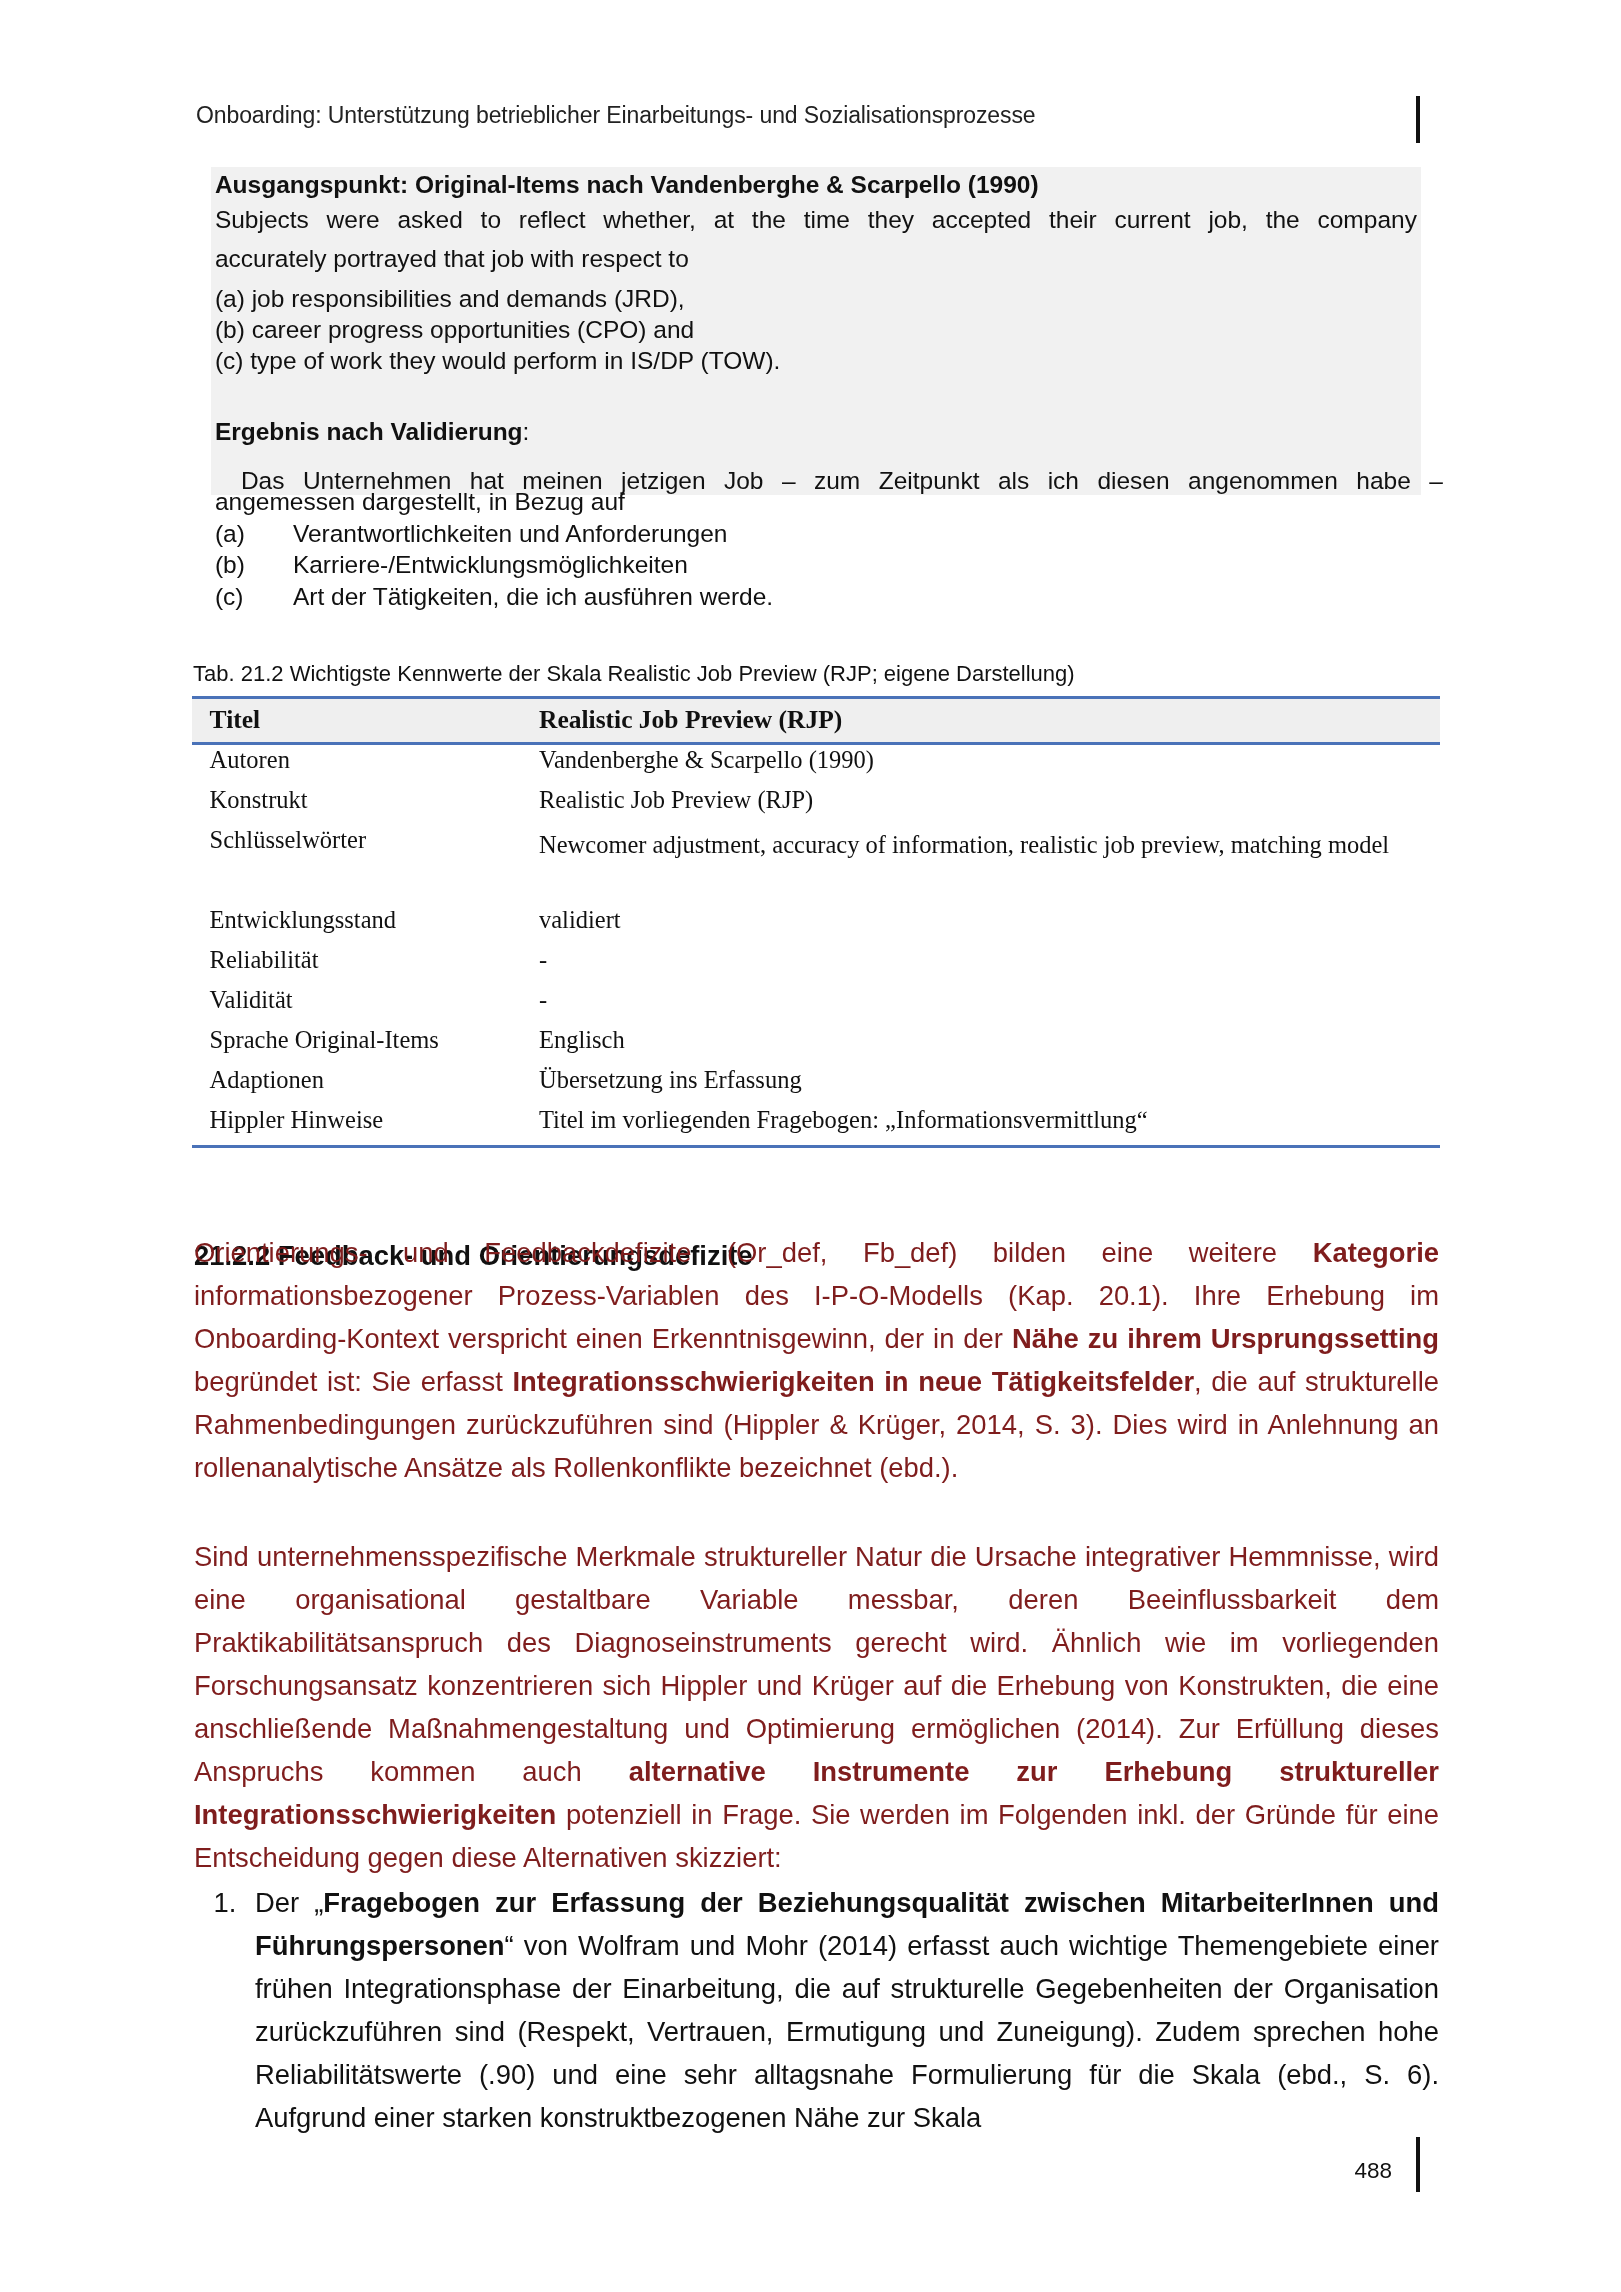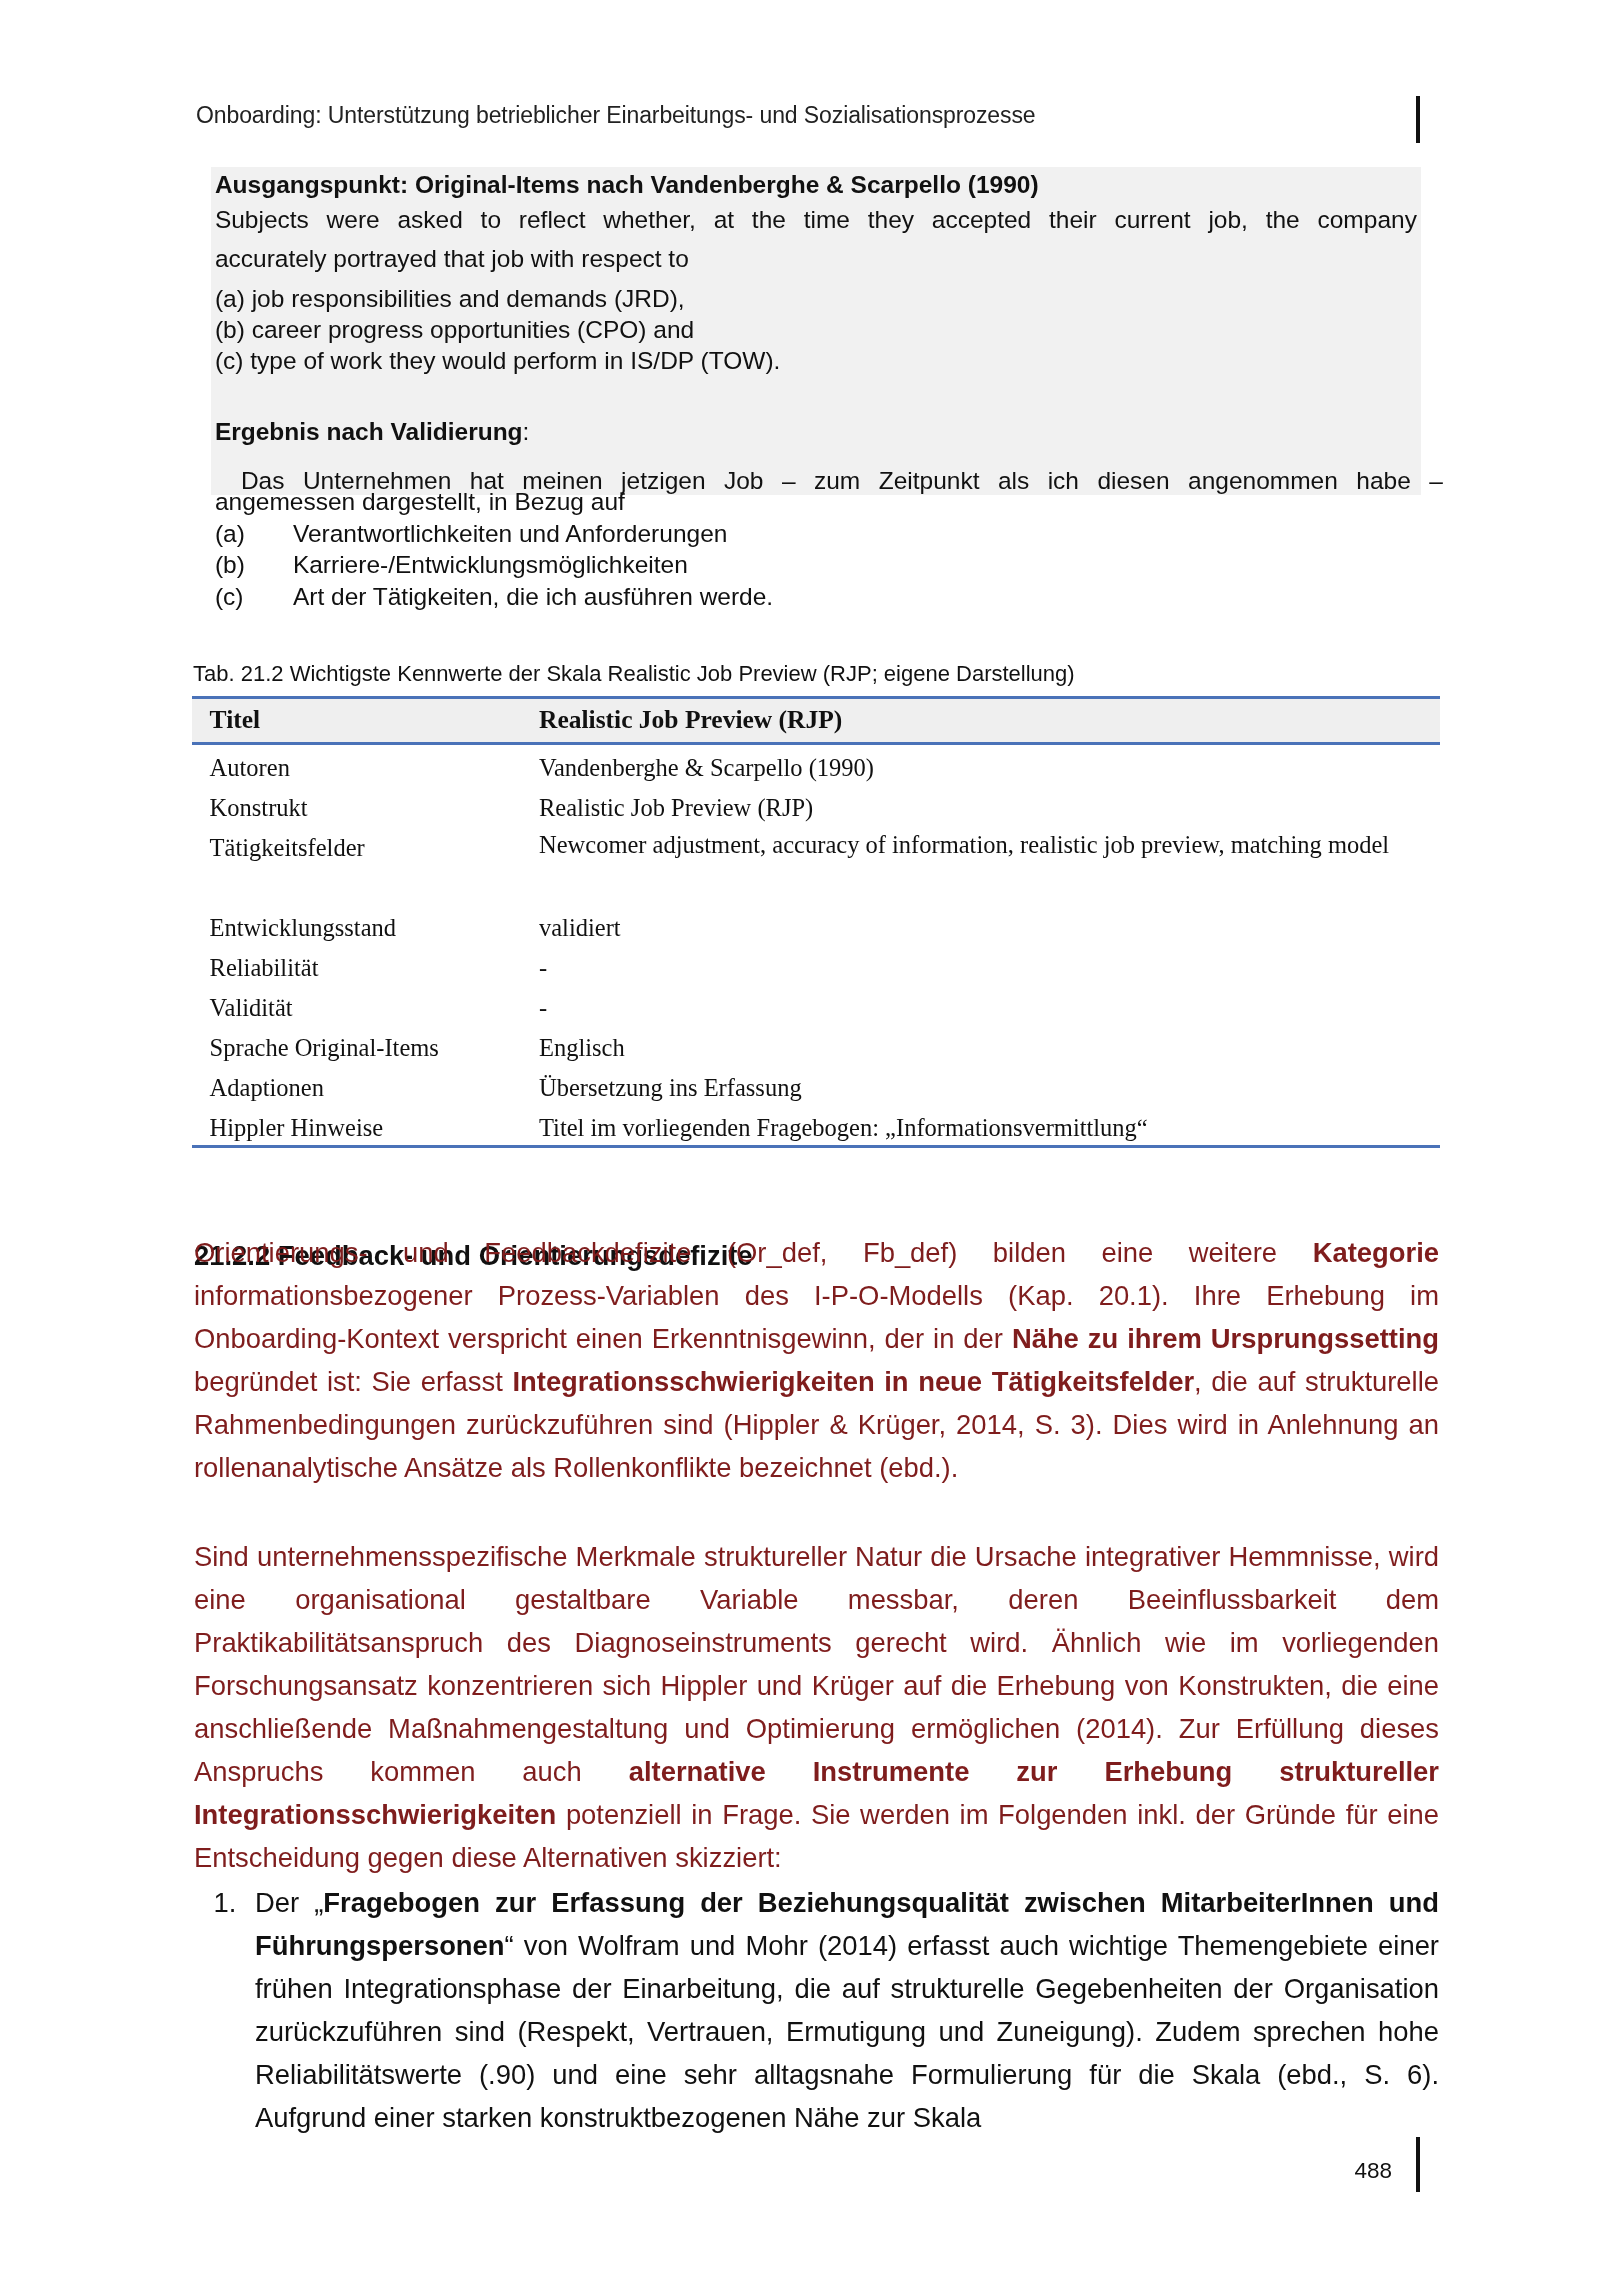--- a/index.html
+++ b/index.html
@@ -34,21 +34,21 @@
     .kv-table .thead {
       border-top: 3.9px solid #4a72b8; border-bottom: 3.9px solid #4a72b8;
       background: #efefef; height: 43px; position: relative;
     }
     .kv-table .thead .c1, .kv-table .thead .c2 {
       position: absolute; top: 5.9px; font-weight: bold; font-size: 25.5px;
     }
     .kv-table .c1 { left: 17.6px; }
     .kv-table .c2 { left: 347px; }
     .kv-table .row { position: relative; height: 40px; }
-    .kv-table .row .c1, .kv-table .row .c2 { position: absolute; top: 9px; text-align: center; }
+    .kv-table .row .c1, .kv-table .row .c2 { position: absolute; top: 1px; text-align: center; }
     .kv-table .row.tall { height: 80px; }
     .kv-table .row .c2.wrap { width: 886px; line-height: 40px; top: 0px; text-align: justify; }
     .kv-table .tfoot { border-top: 3.9px solid #4a72b8; }
 
     .section-heading {
       position: absolute; left: 194px; top: 1196px; font-size: 27.4px; font-weight: bold; margin-top: 44px;
     }
     .para {
       position: absolute; left: 194px; width: 1245px; font-size: 27.4px; line-height: 43px;
       text-align: justify; color: #7f1d1d;
@@ -97,21 +97,21 @@
   </div>
   <div class="row">
     <span class="c1">Autoren</span>
     <span class="c2">Vandenberghe &amp; Scarpello (1990)</span>
   </div>
   <div class="row">
     <span class="c1">Konstrukt</span>
     <span class="c2">Realistic Job Preview (RJP)</span>
   </div>
   <div class="row tall">
-    <span class="c1">Tätigkeitsfelder</span>
+    <span class="c1">Schlüsselwörter</span>
     <span class="c2 wrap">Newcomer adjustment, accuracy of information, realistic job preview, matching model</span>
   </div>
   <div class="row">
     <span class="c1">Entwicklungsstand</span>
     <span class="c2">validiert</span>
   </div>
   <div class="row">
     <span class="c1">Reliabilität</span>
     <span class="c2">-</span>
   </div>

